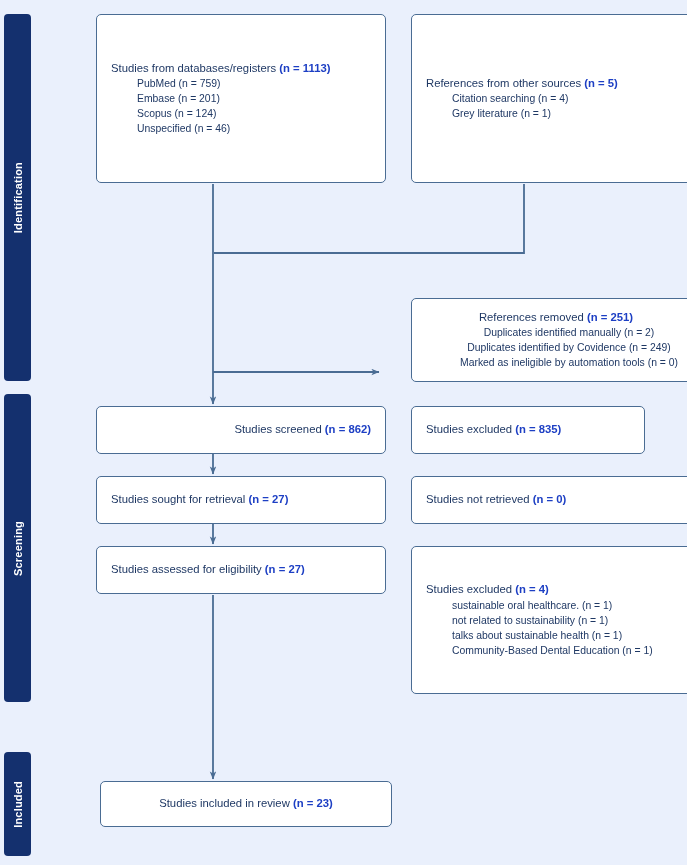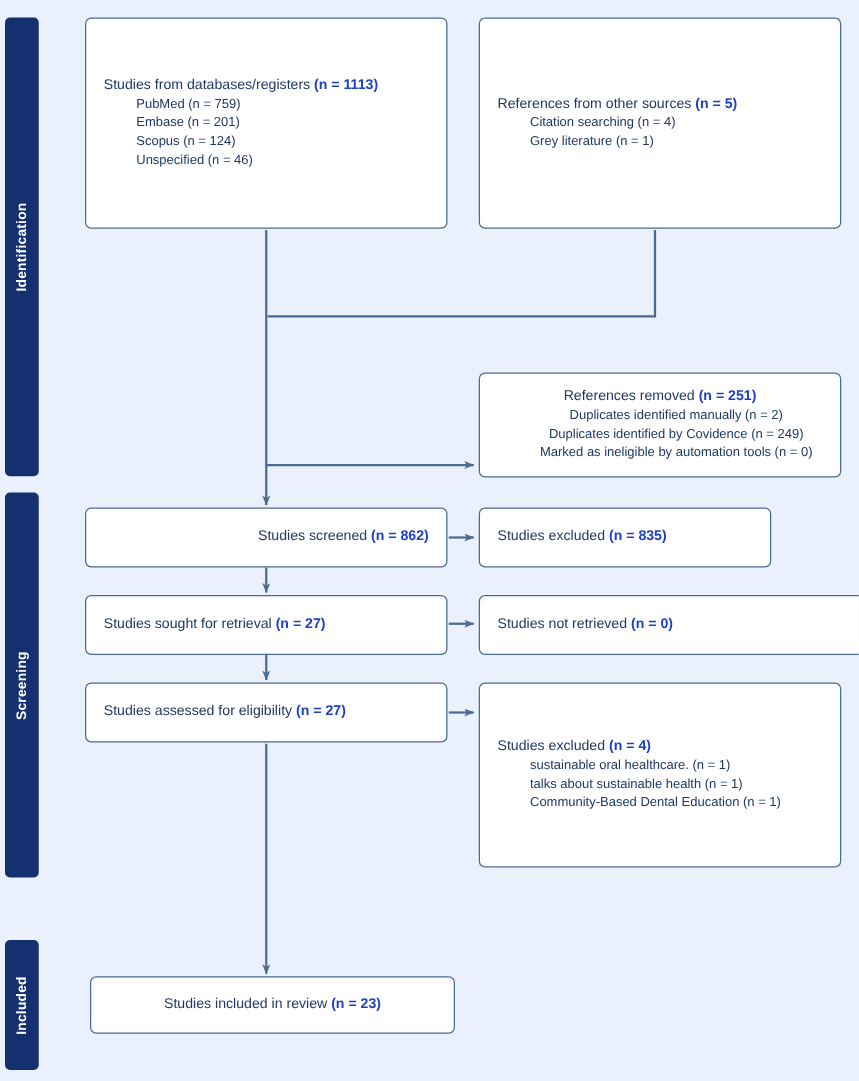--- a/index.html
+++ b/index.html
@@ -32,20 +32,21 @@
   .box{
     position:absolute;
     background:#ffffff;
     border:1.6px solid #4a6c93;
     border-radius:5px;
     box-sizing:border-box;
     display:flex;
     flex-direction:column;
     justify-content:center;
     padding:0 14px;
+    margin-left:28px;
   }
   .line{
     color:#1f3864;
     font-size:11.3px;
     line-height:15.5px;
     white-space:nowrap;
   }
   .line.sub{ padding-left:26px; font-size:10.4px; line-height:15px; }
   .cnt{ color:#1d3fc4; font-weight:bold; }
 
@@ -159,20 +160,21 @@
       <span class="cnt">(n = 27)</span>
     </div>
   </div>
 
   <div class="box" style="left:383px;top:546px;width:290px;height:148px;">
     <div class="line">
       <span>Studies excluded</span>
       <span class="cnt">(n = 4)</span>
     </div>
     <div class="line sub">sustainable oral healthcare. (n = 1)</div>
+    <div class="line sub">not related to sustainability (n = 1)</div>
     <div class="line sub">talks about sustainable health (n = 1)</div>
     <div class="line sub">Community-Based Dental Education (n = 1)</div>
   </div>
 
   <div class="box" style="left:72px;top:781px;width:292px;height:46px;text-align:center;">
     <div class="line">
       <span>Studies included in review</span>
       <span class="cnt">(n = 23)</span>
     </div>
   </div>

